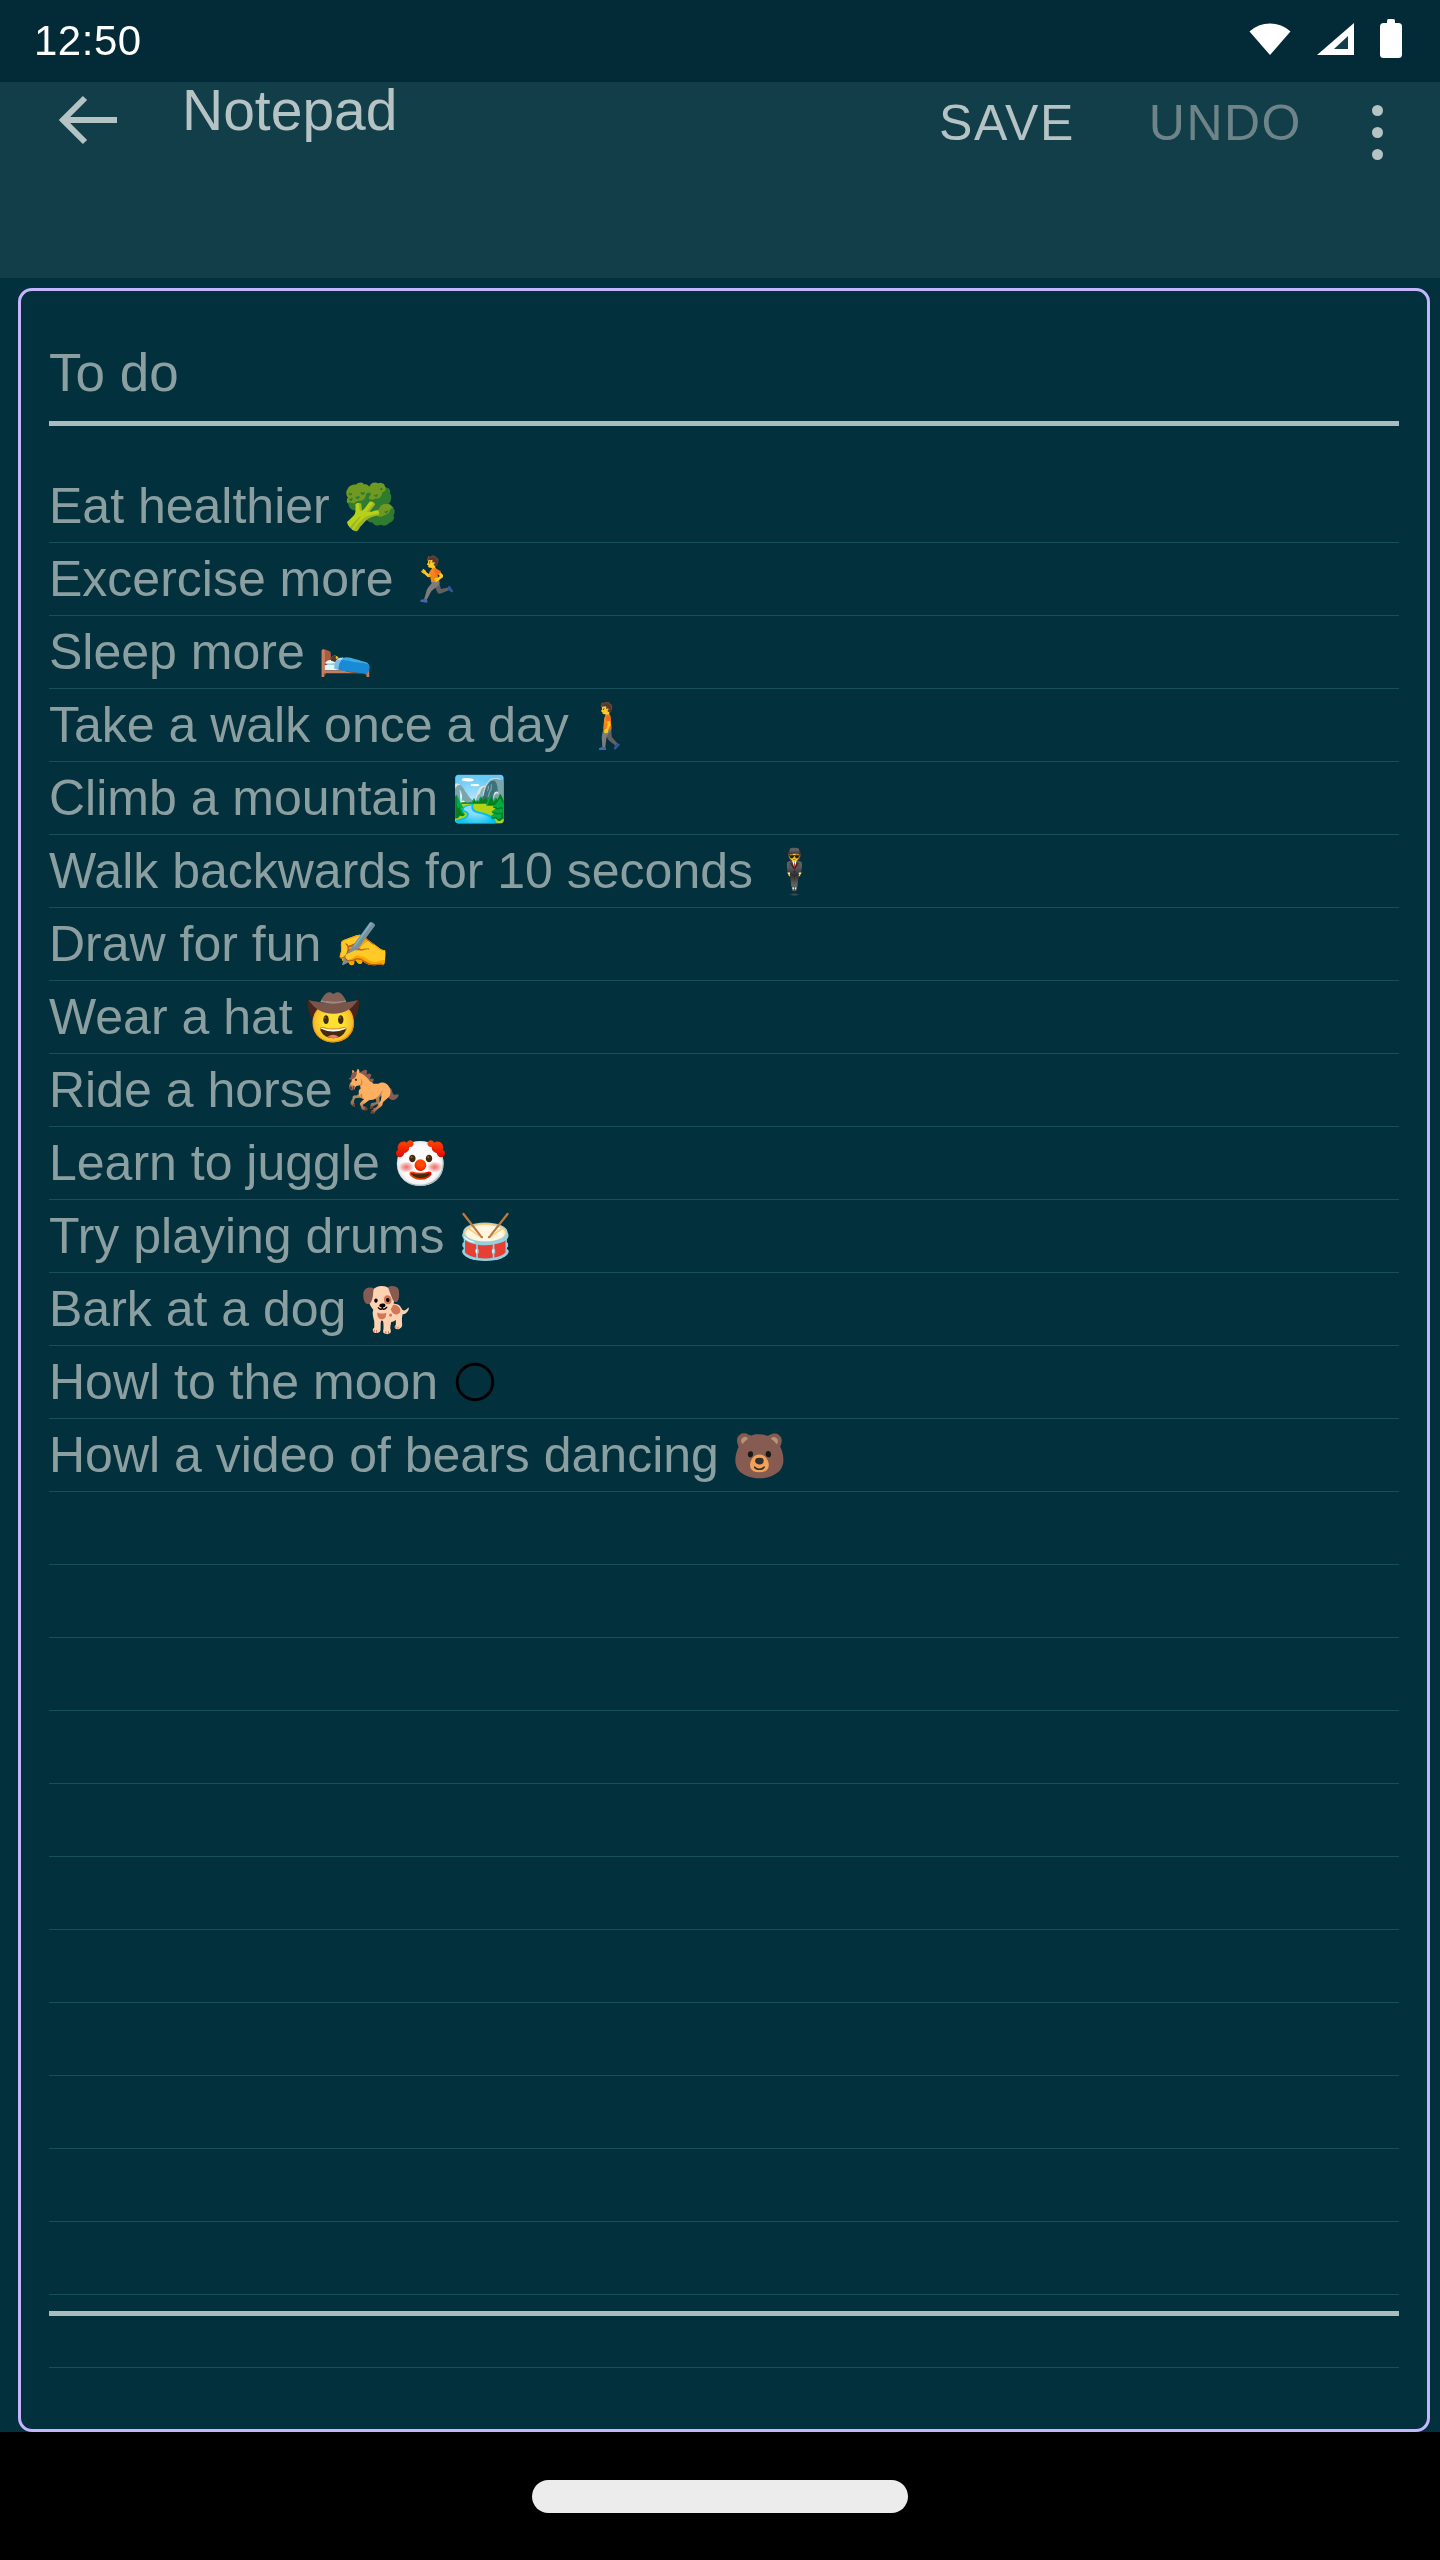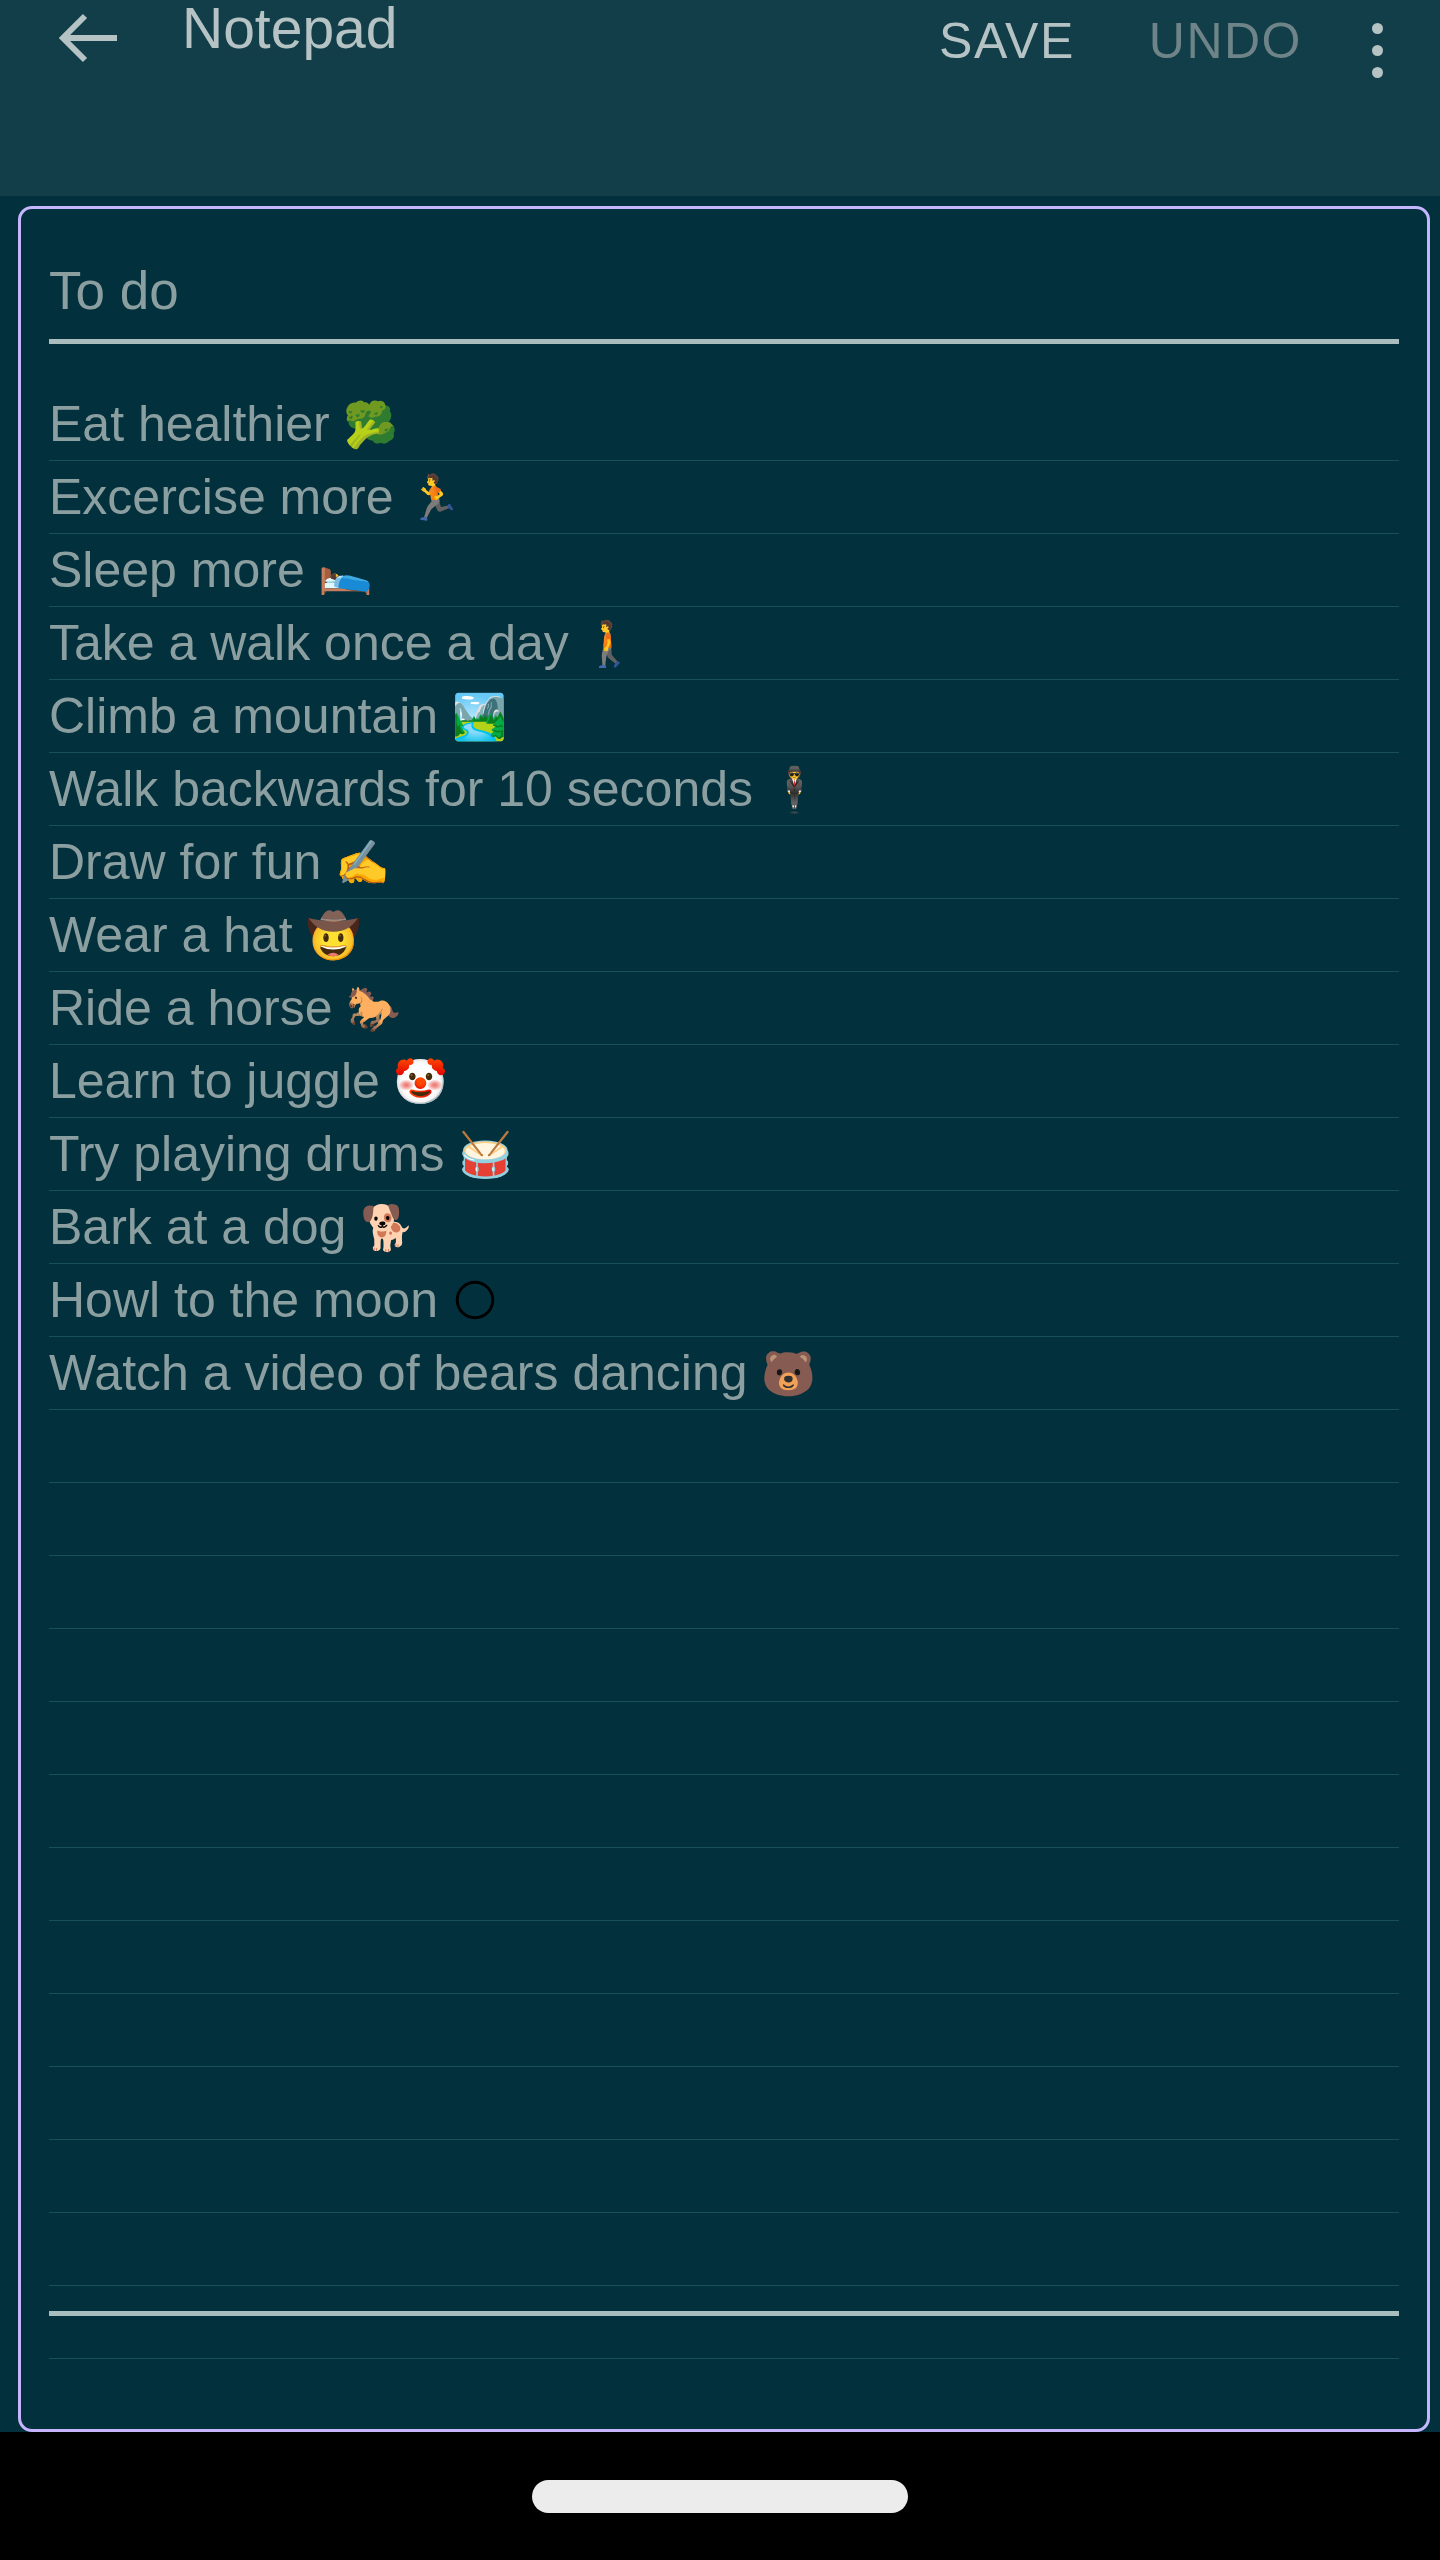--- a/index.html
+++ b/index.html
@@ -162,20 +162,43 @@
     border-radius:17px;
     background:#ececec;
     cursor:pointer;
   }
 </style>
 </head>
 <body>
 
 <div id="screen">
 
+  <div id="status-bar">
+    <div id="status-clock">12:50</div>
+
+    <div id="status-icons">
+      <span class="sb-icon">
+        <svg width="44" height="34" viewBox="0 0 44 34">
+          <path d="M22 33 L1.5 9.5 A30 30 0 0 1 42.5 9.5 Z" fill="#ffffff"></path>
+        </svg>
+      </span>
+      <span class="sb-icon">
+        <svg width="42" height="34" viewBox="0 0 42 34">
+          <path d="M40 1 L40 33 L3 33 Z" fill="#ffffff"></path>
+          <path d="M34 14 L34 27 L20 27 Z" fill="#113e48"></path>
+        </svg>
+      </span>
+      <span class="sb-icon">
+        <svg width="26" height="40" viewBox="0 0 26 40">
+          <rect x="9" y="0" width="8" height="5" rx="1.5" fill="#ffffff"></rect>
+          <rect x="2" y="4" width="22" height="35" rx="3.5" fill="#ffffff"></rect>
+        </svg>
+      </span>
+    </div>
+  </div>
 
   <div id="app-bar">
     <div id="back-button">
       <svg width="62" height="52" viewBox="0 0 62 52">
         <path d="M4 26 L58 26" stroke="#b6c3c4" stroke-width="6" stroke-linecap="butt"></path>
         <path d="M26 4 L4 26 L26 48" stroke="#b6c3c4" stroke-width="6" fill="none" stroke-linecap="butt" stroke-linejoin="miter"></path>
       </svg>
     </div>
 
     <div id="app-title">Notepad</div>
@@ -248,21 +271,21 @@
         </div>
         <div class="note-line">
           <span class="line-text">Bark at a dog</span>
           <span class="line-emoji">🐕</span>
         </div>
         <div class="note-line">
           <span class="line-text">Howl to the moon</span>
           <span class="line-emoji">🌕</span>
         </div>
         <div class="note-line">
-          <span class="line-text">Watch a video of bears dancing</span>
+          <span class="line-text">Howl a video of bears dancing</span>
           <span class="line-emoji">🐻</span>
         </div>
         <div class="note-line">
           <span class="line-text"></span>
         </div>
         <div class="note-line">
           <span class="line-text"></span>
         </div>
         <div class="note-line">
           <span class="line-text"></span>

